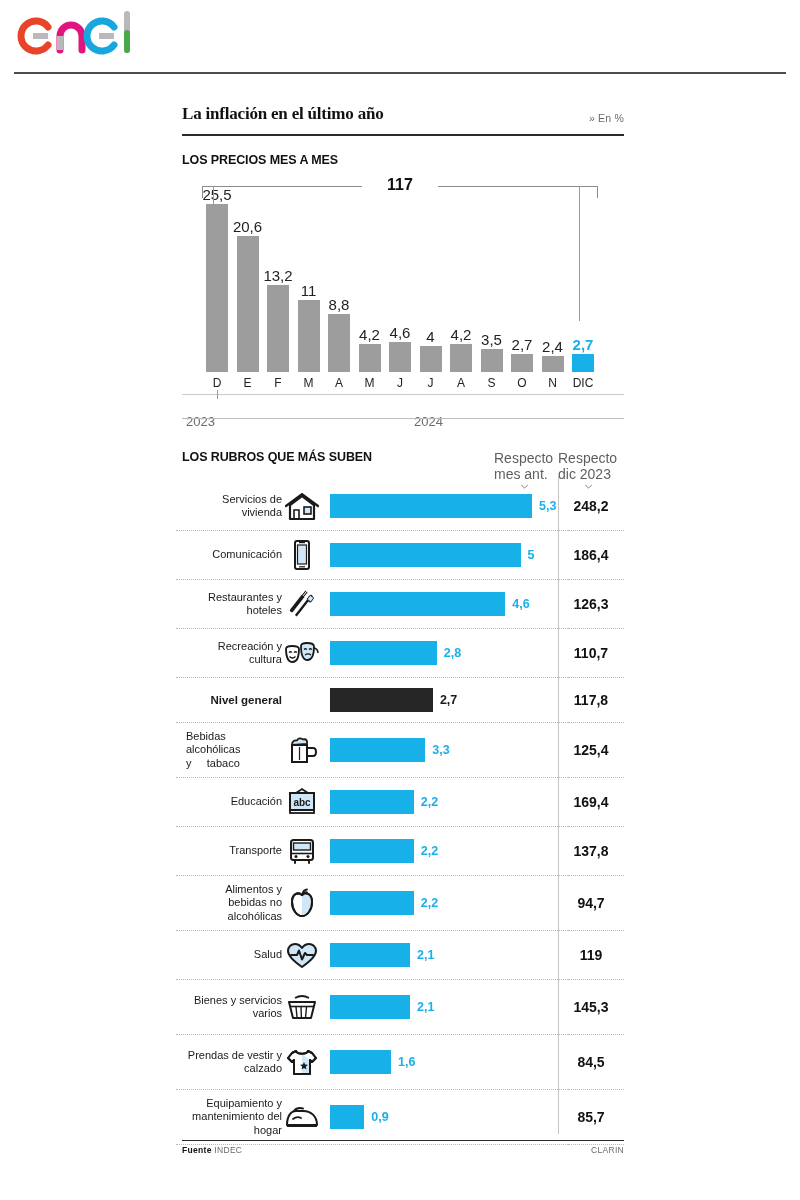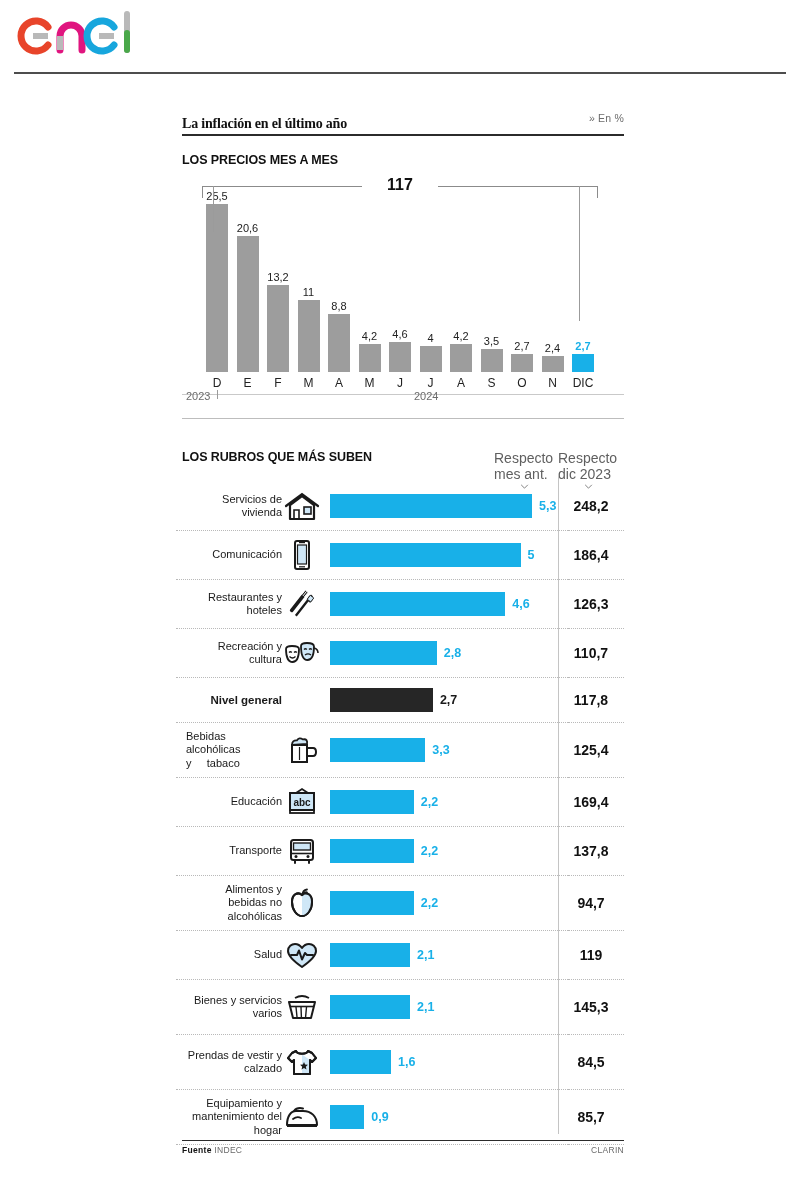--- a/index.html
+++ b/index.html
@@ -10,22 +10,22 @@
   }
   
   .enel-header{position:absolute;left:0;top:0;width:800px;height:80px;}
   .enel-logo{position:absolute;left:14px;top:6px;width:170px;height:58px;}
   .enel-rule{position:absolute;left:14px;top:72px;width:772px;height:2px;background:#4d4d4d;}
 
   
   .info{position:absolute;left:176px;top:104px;width:448px;height:1045px;}
 
   .title-row{position:relative;height:30px;}
-  .title{position:absolute;left:6px;top:12px;font-family:"Liberation Serif", serif;
-         font-weight:bold;font-size:14px;letter-spacing:-0.2px;color:#111;}
+  .title{position:absolute;left:6px;top:0;font-family:"Liberation Serif", serif;
+         font-weight:bold;font-size:17px;letter-spacing:-0.2px;color:#111;}
   .en-pct{position:absolute;right:0;top:8px;font-size:10.5px;color:#6c6c6c;letter-spacing:.2px;}
   .rule-strong{position:absolute;left:6px;top:30px;width:442px;height:2px;background:#2b2b2b;}
 
   .section-head{position:absolute;left:6px;font-size:12.5px;font-weight:bold;
                 letter-spacing:-0.1px;color:#111;}
 
   
   .chart{position:absolute;left:0;top:62px;width:448px;height:250px;}
   .bracket{position:absolute;left:26px;top:10px;width:396px;height:22px;}
   .brk-line{position:absolute;top:10px;height:1px;background:#8b8b8b;}
@@ -34,27 +34,27 @@
   .brk-tick{position:absolute;top:10px;width:1px;height:12px;background:#8b8b8b;}
   .brk-tick.l{left:0;} .brk-tick.r{right:0;}
   .brk-val{position:absolute;left:50%;top:0;transform:translateX(-50%);
            font-size:16px;font-weight:bold;color:#111;}
   .drop{position:absolute;width:1px;background:#9b9b9b;}
 
   .plot{position:absolute;left:26px;top:34px;width:396px;height:172px;}
   .col{position:absolute;bottom:0;width:30px;text-align:center;}
   .bar{width:22px;margin:0 auto;background:#9d9d9d;}
   .bar.hl{background:#18b0e8;}
-  .blabel{font-size:11px;color:#222;margin-bottom:2px;line-height:1;}
+  .blabel{font-size:15px;color:#222;margin-bottom:2px;line-height:1;}
   .blabel.hl{color:#18b0e8;font-weight:bold;}
   .xaxis{position:absolute;left:26px;top:210px;width:396px;height:16px;}
   .xtick{position:absolute;width:30px;text-align:center;font-size:12px;color:#222;}
   .axisline{position:absolute;left:6px;top:228px;width:442px;height:1px;background:#c9c9c9;}
   .yeartick{position:absolute;left:41px;top:224px;width:1px;height:9px;background:#9b9b9b;}
-  .yearlab{position:absolute;top:224px;font-size:11px;color:#6c6c6c;}
+  .yearlab{position:absolute;top:248px;font-size:13px;color:#6c6c6c;}
   .rule-thin{position:absolute;left:6px;width:442px;height:1px;background:#bdbdbd;}
 
   
   .tbl{position:absolute;left:0;top:378px;width:448px;}
   .colhead{position:absolute;top:-32px;font-size:14px;color:#5f5f5f;
            line-height:1.15;width:60px;}
   .chev{display:block;margin:2px auto 0;width:9px;height:5px;}
   .divider{position:absolute;left:382px;top:-8px;width:1px;background:#c4c4c4;}
 
   .row{position:relative;border-bottom:1px dotted #b9b9b9;}

